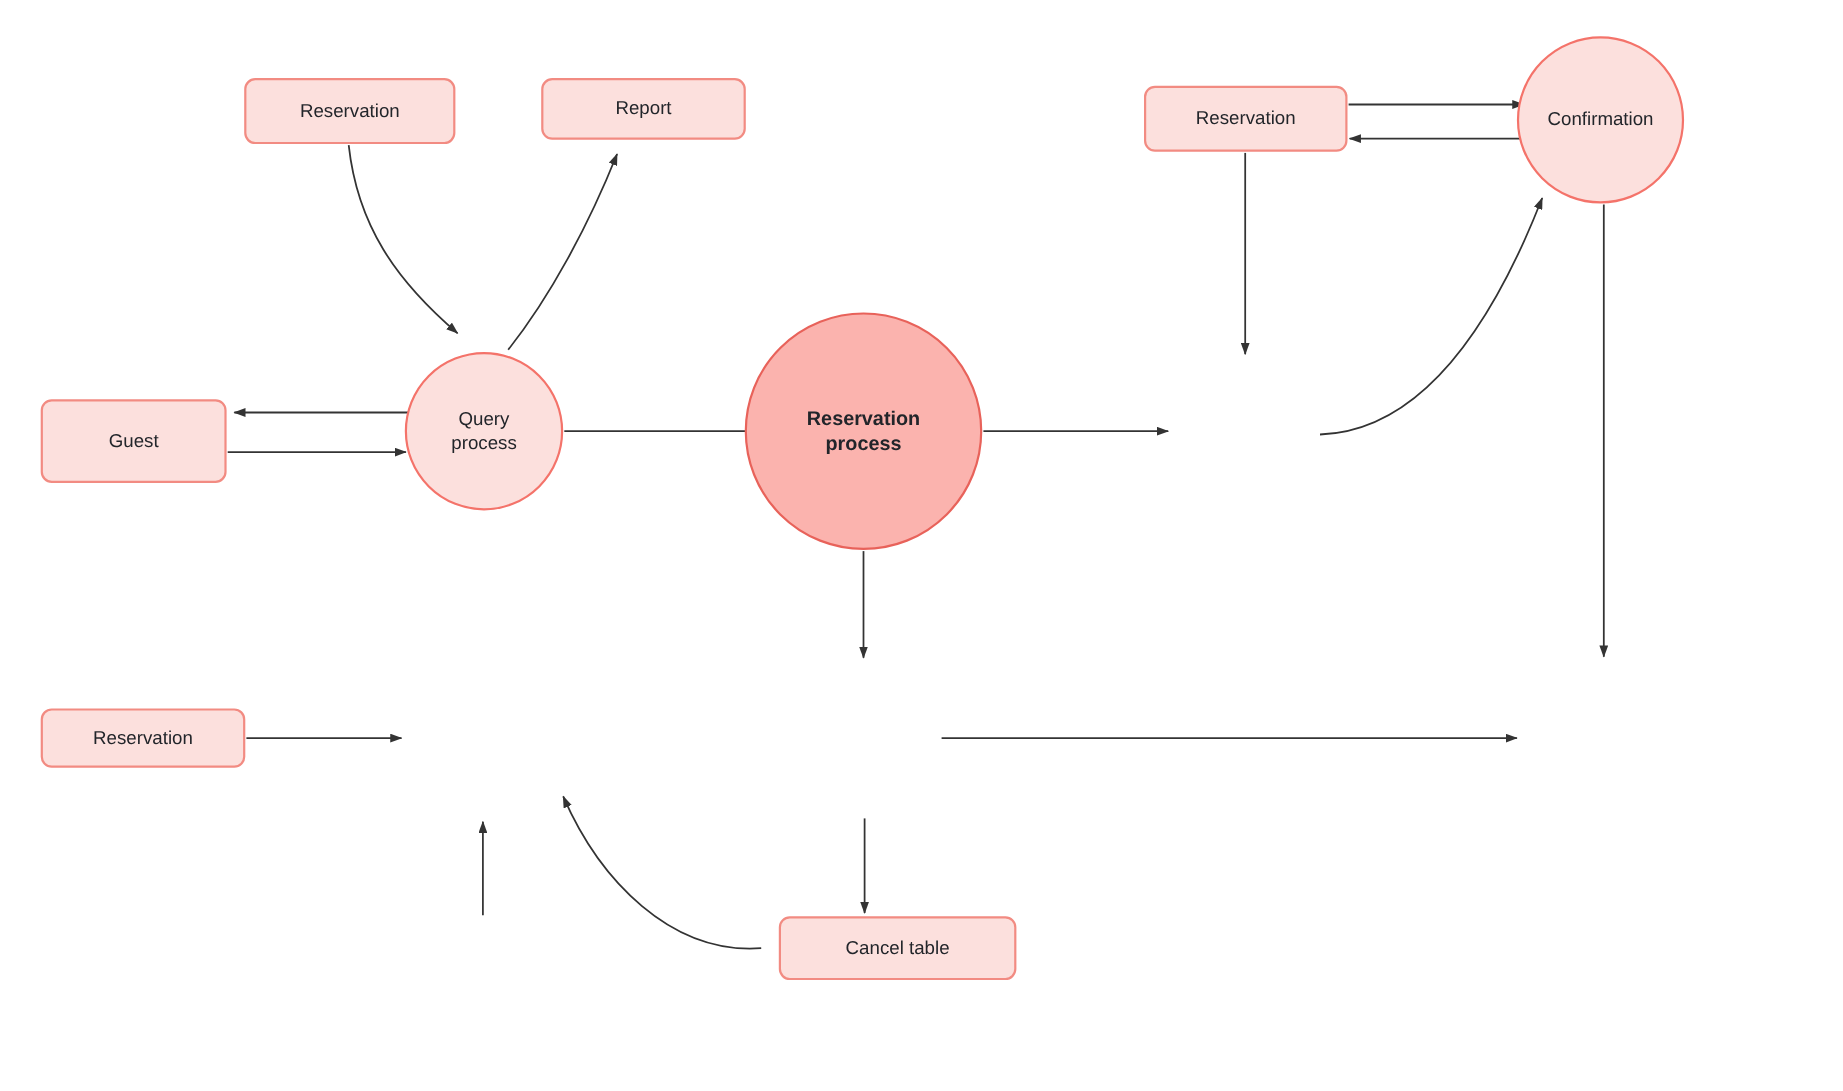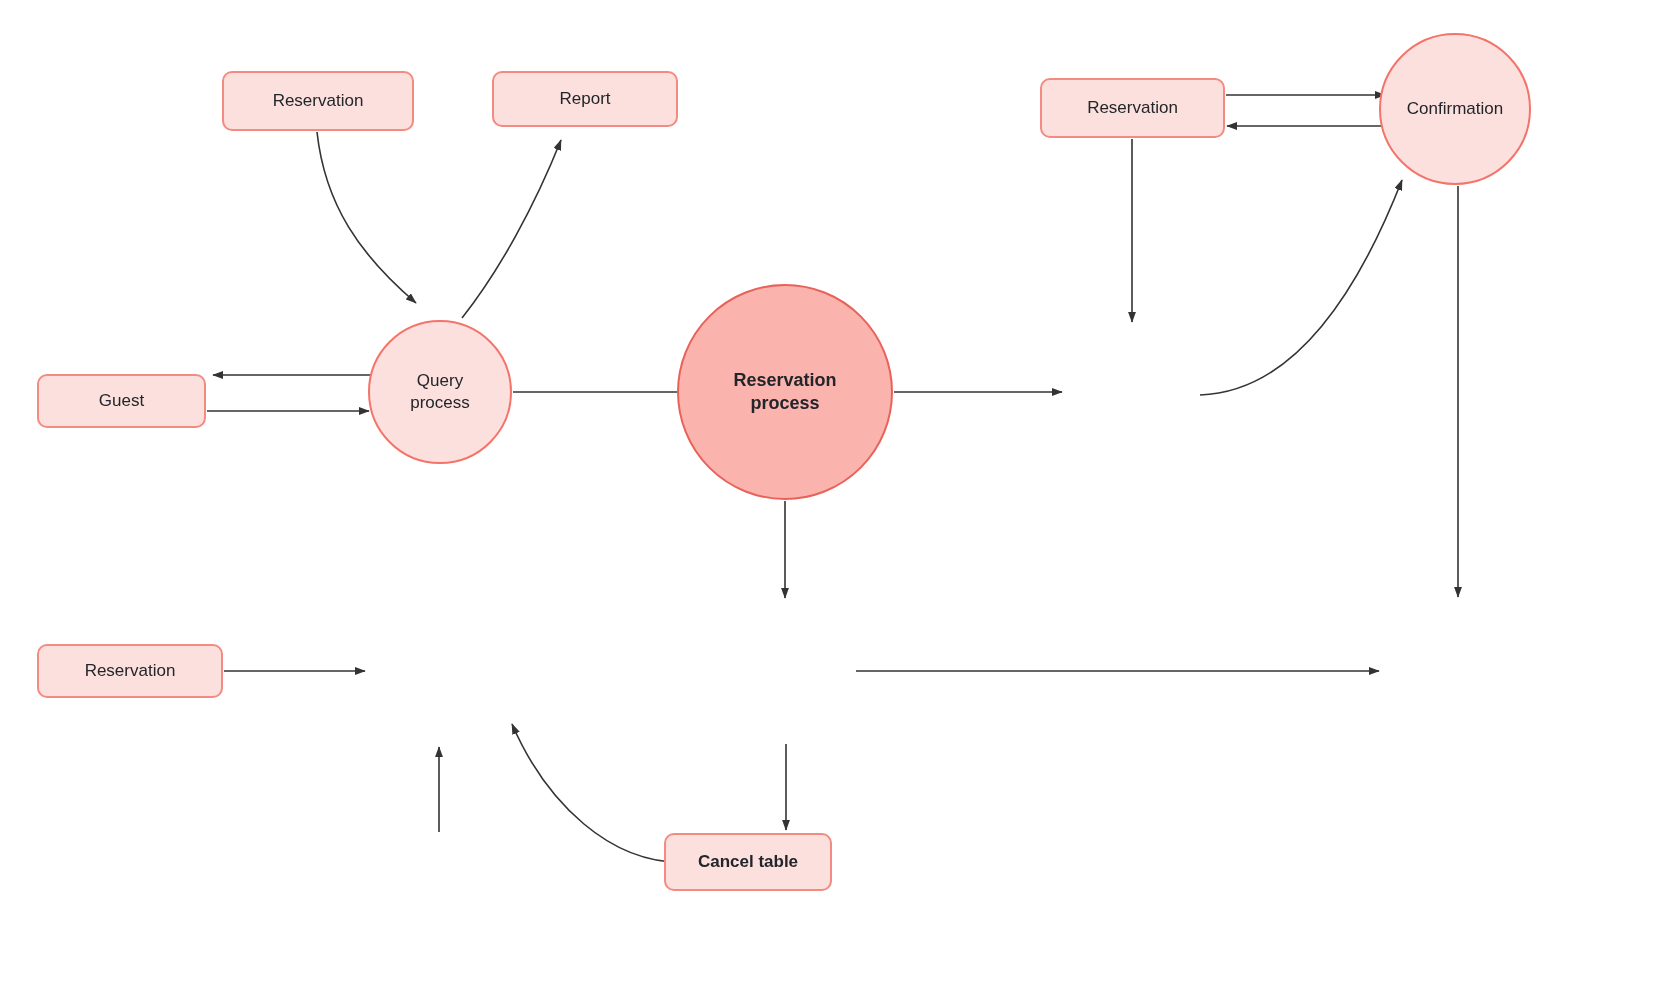--- a/index.html
+++ b/index.html
@@ -112,30 +112,30 @@
   </div>
 
   <div class="node box" style="left:492px; top:71px; width:186px; height:56px;">
     <span class="label">Report</span>
   </div>
 
   <div class="node box" style="left:1040px; top:78px; width:185px; height:60px;">
     <span class="label">Reservation</span>
   </div>
 
-  <div class="node box" style="left:37px; top:374px; width:169px; height:54px;">
+  <div class="node box" style="left:37px; top:363px; width:169px; height:76px;">
     <span class="label">Guest</span>
   </div>
 
   <div class="node box" style="left:37px; top:644px; width:186px; height:54px;">
     <span class="label">Reservation</span>
   </div>
 
 
-  <div class="node box" style="left:664px; top:833px; width:168px; height:58px;font-weight:bold;">
+  <div class="node box" style="left:708px; top:833px; width:216px; height:58px;">
     <span class="label">Cancel table</span>
   </div>
 
   <div class="node circle" style="left:368px; top:320px; width:144px; height:144px;">
     <span class="label">Query
 process</span>
   </div>
 
   <div class="node circle emphasis" style="left:677px; top:284px; width:216px; height:216px;">
     <span class="label">Reservation

